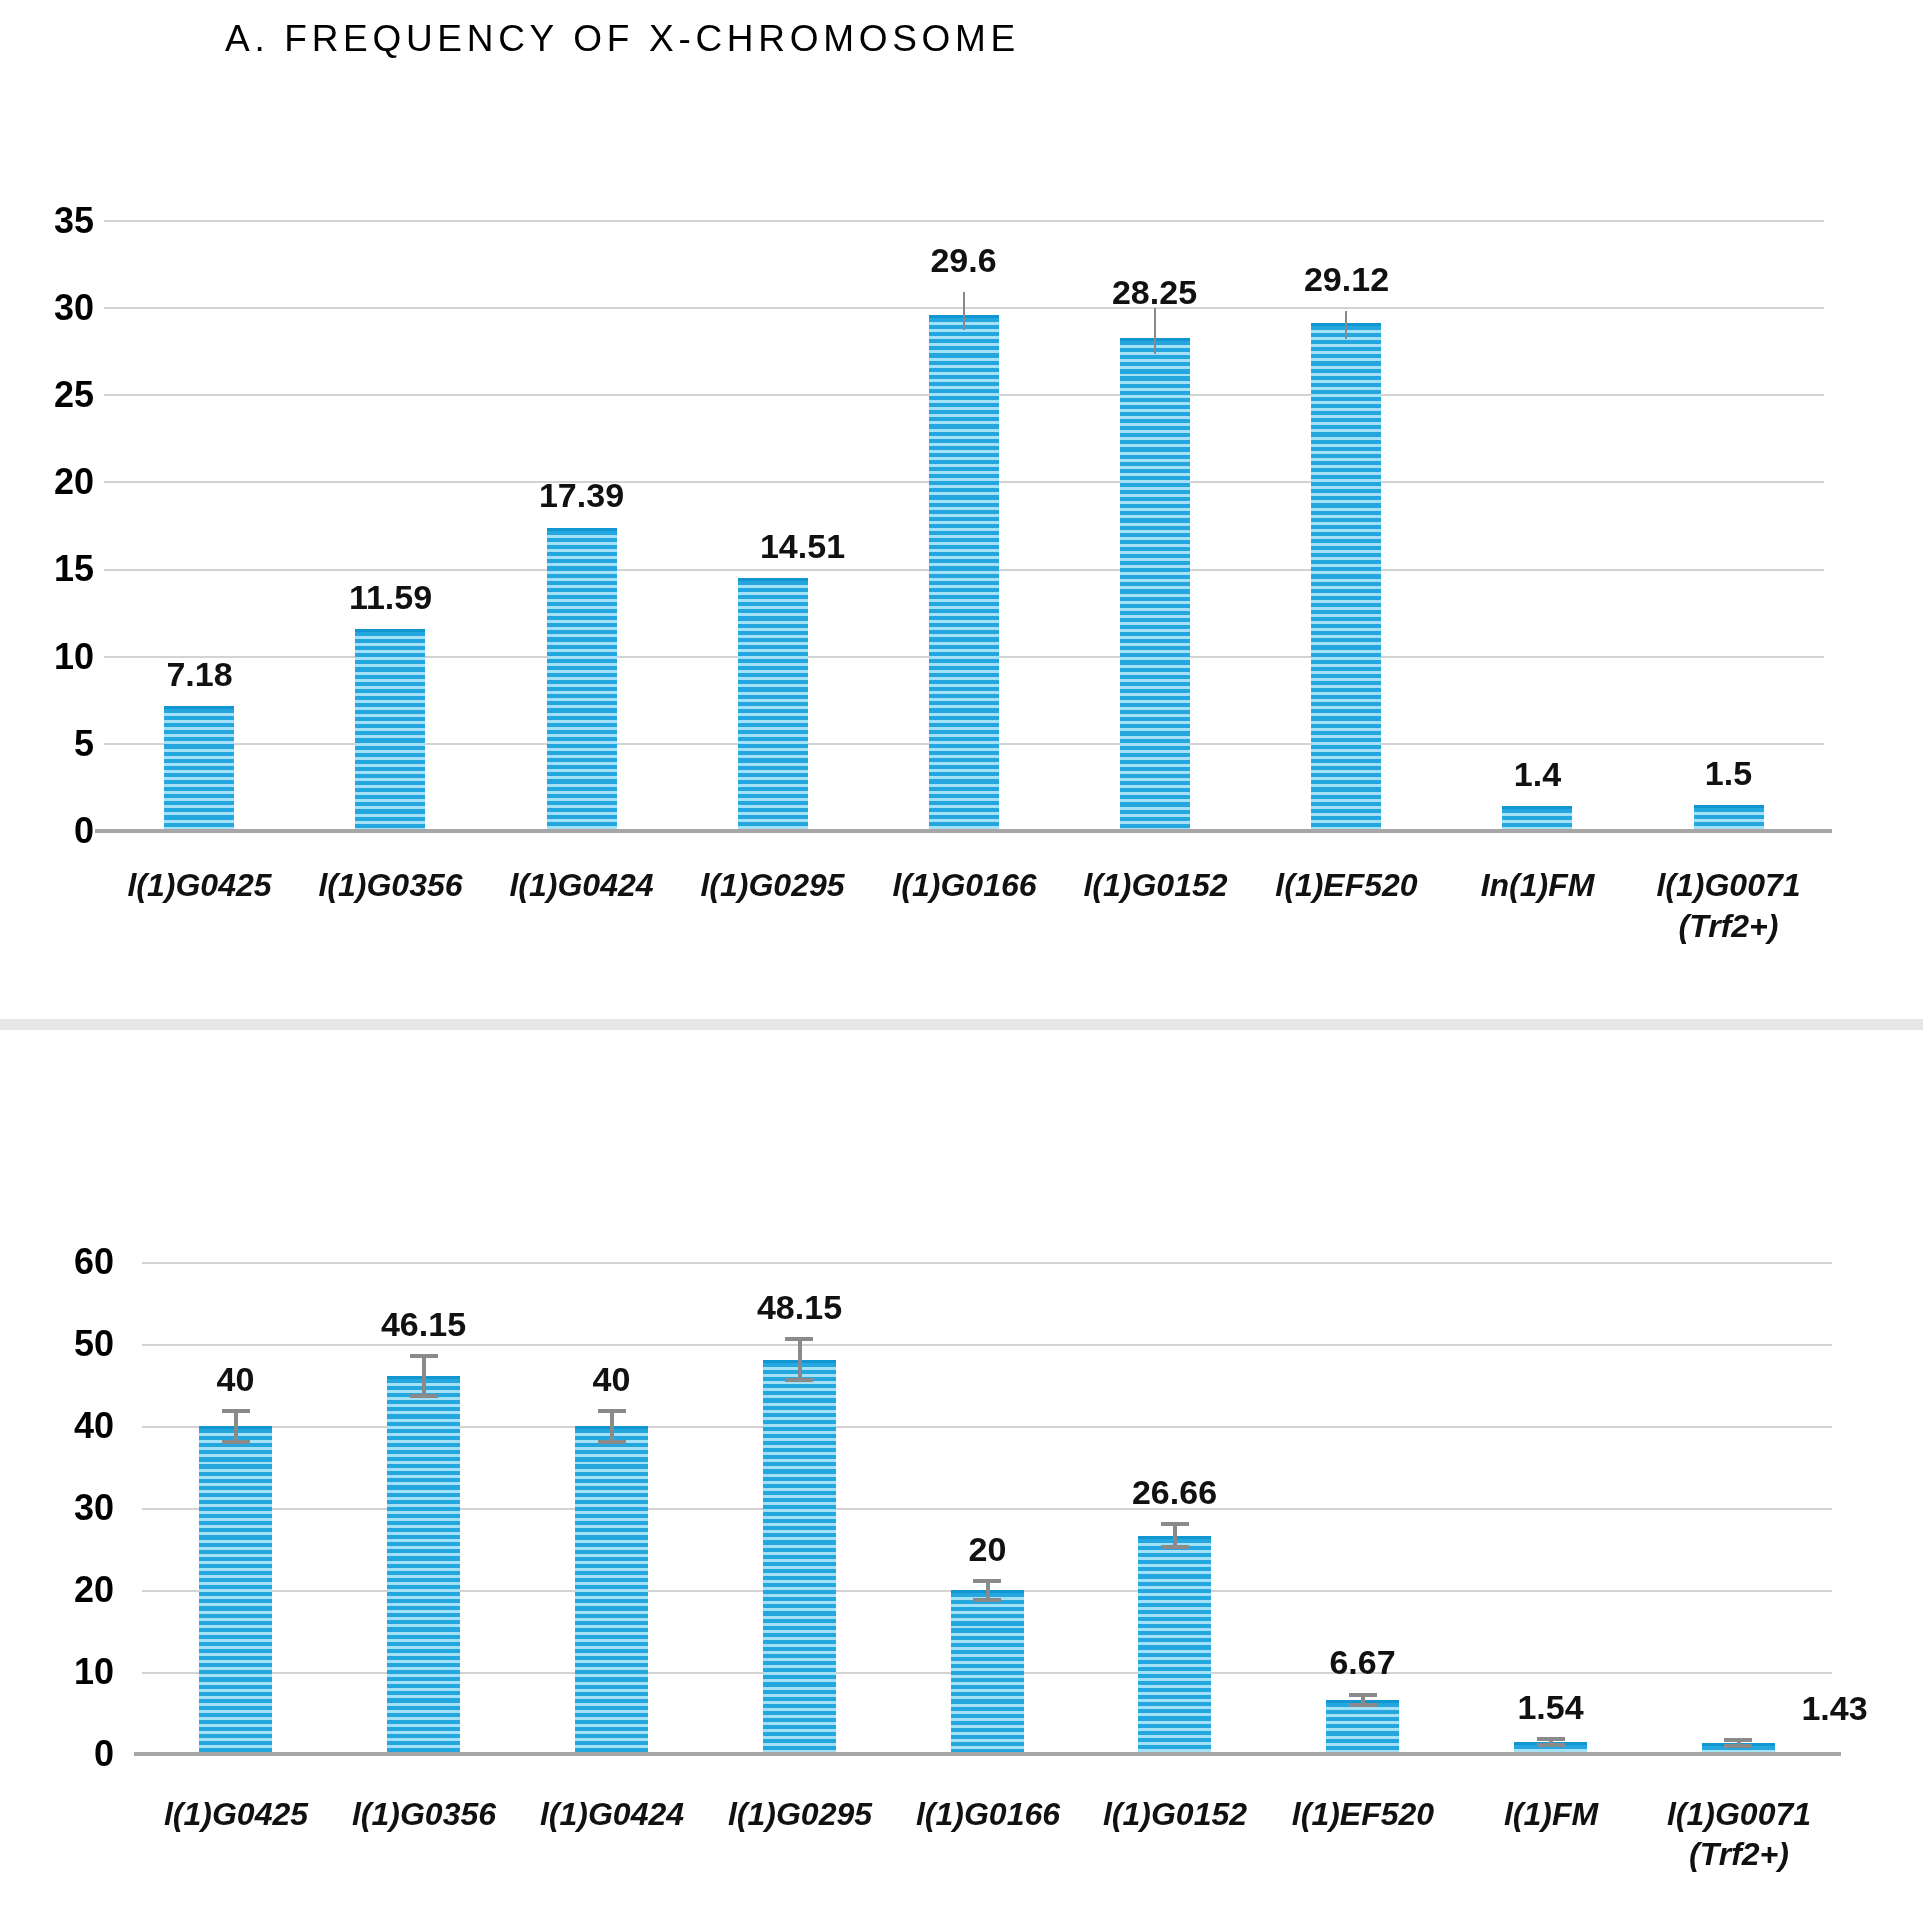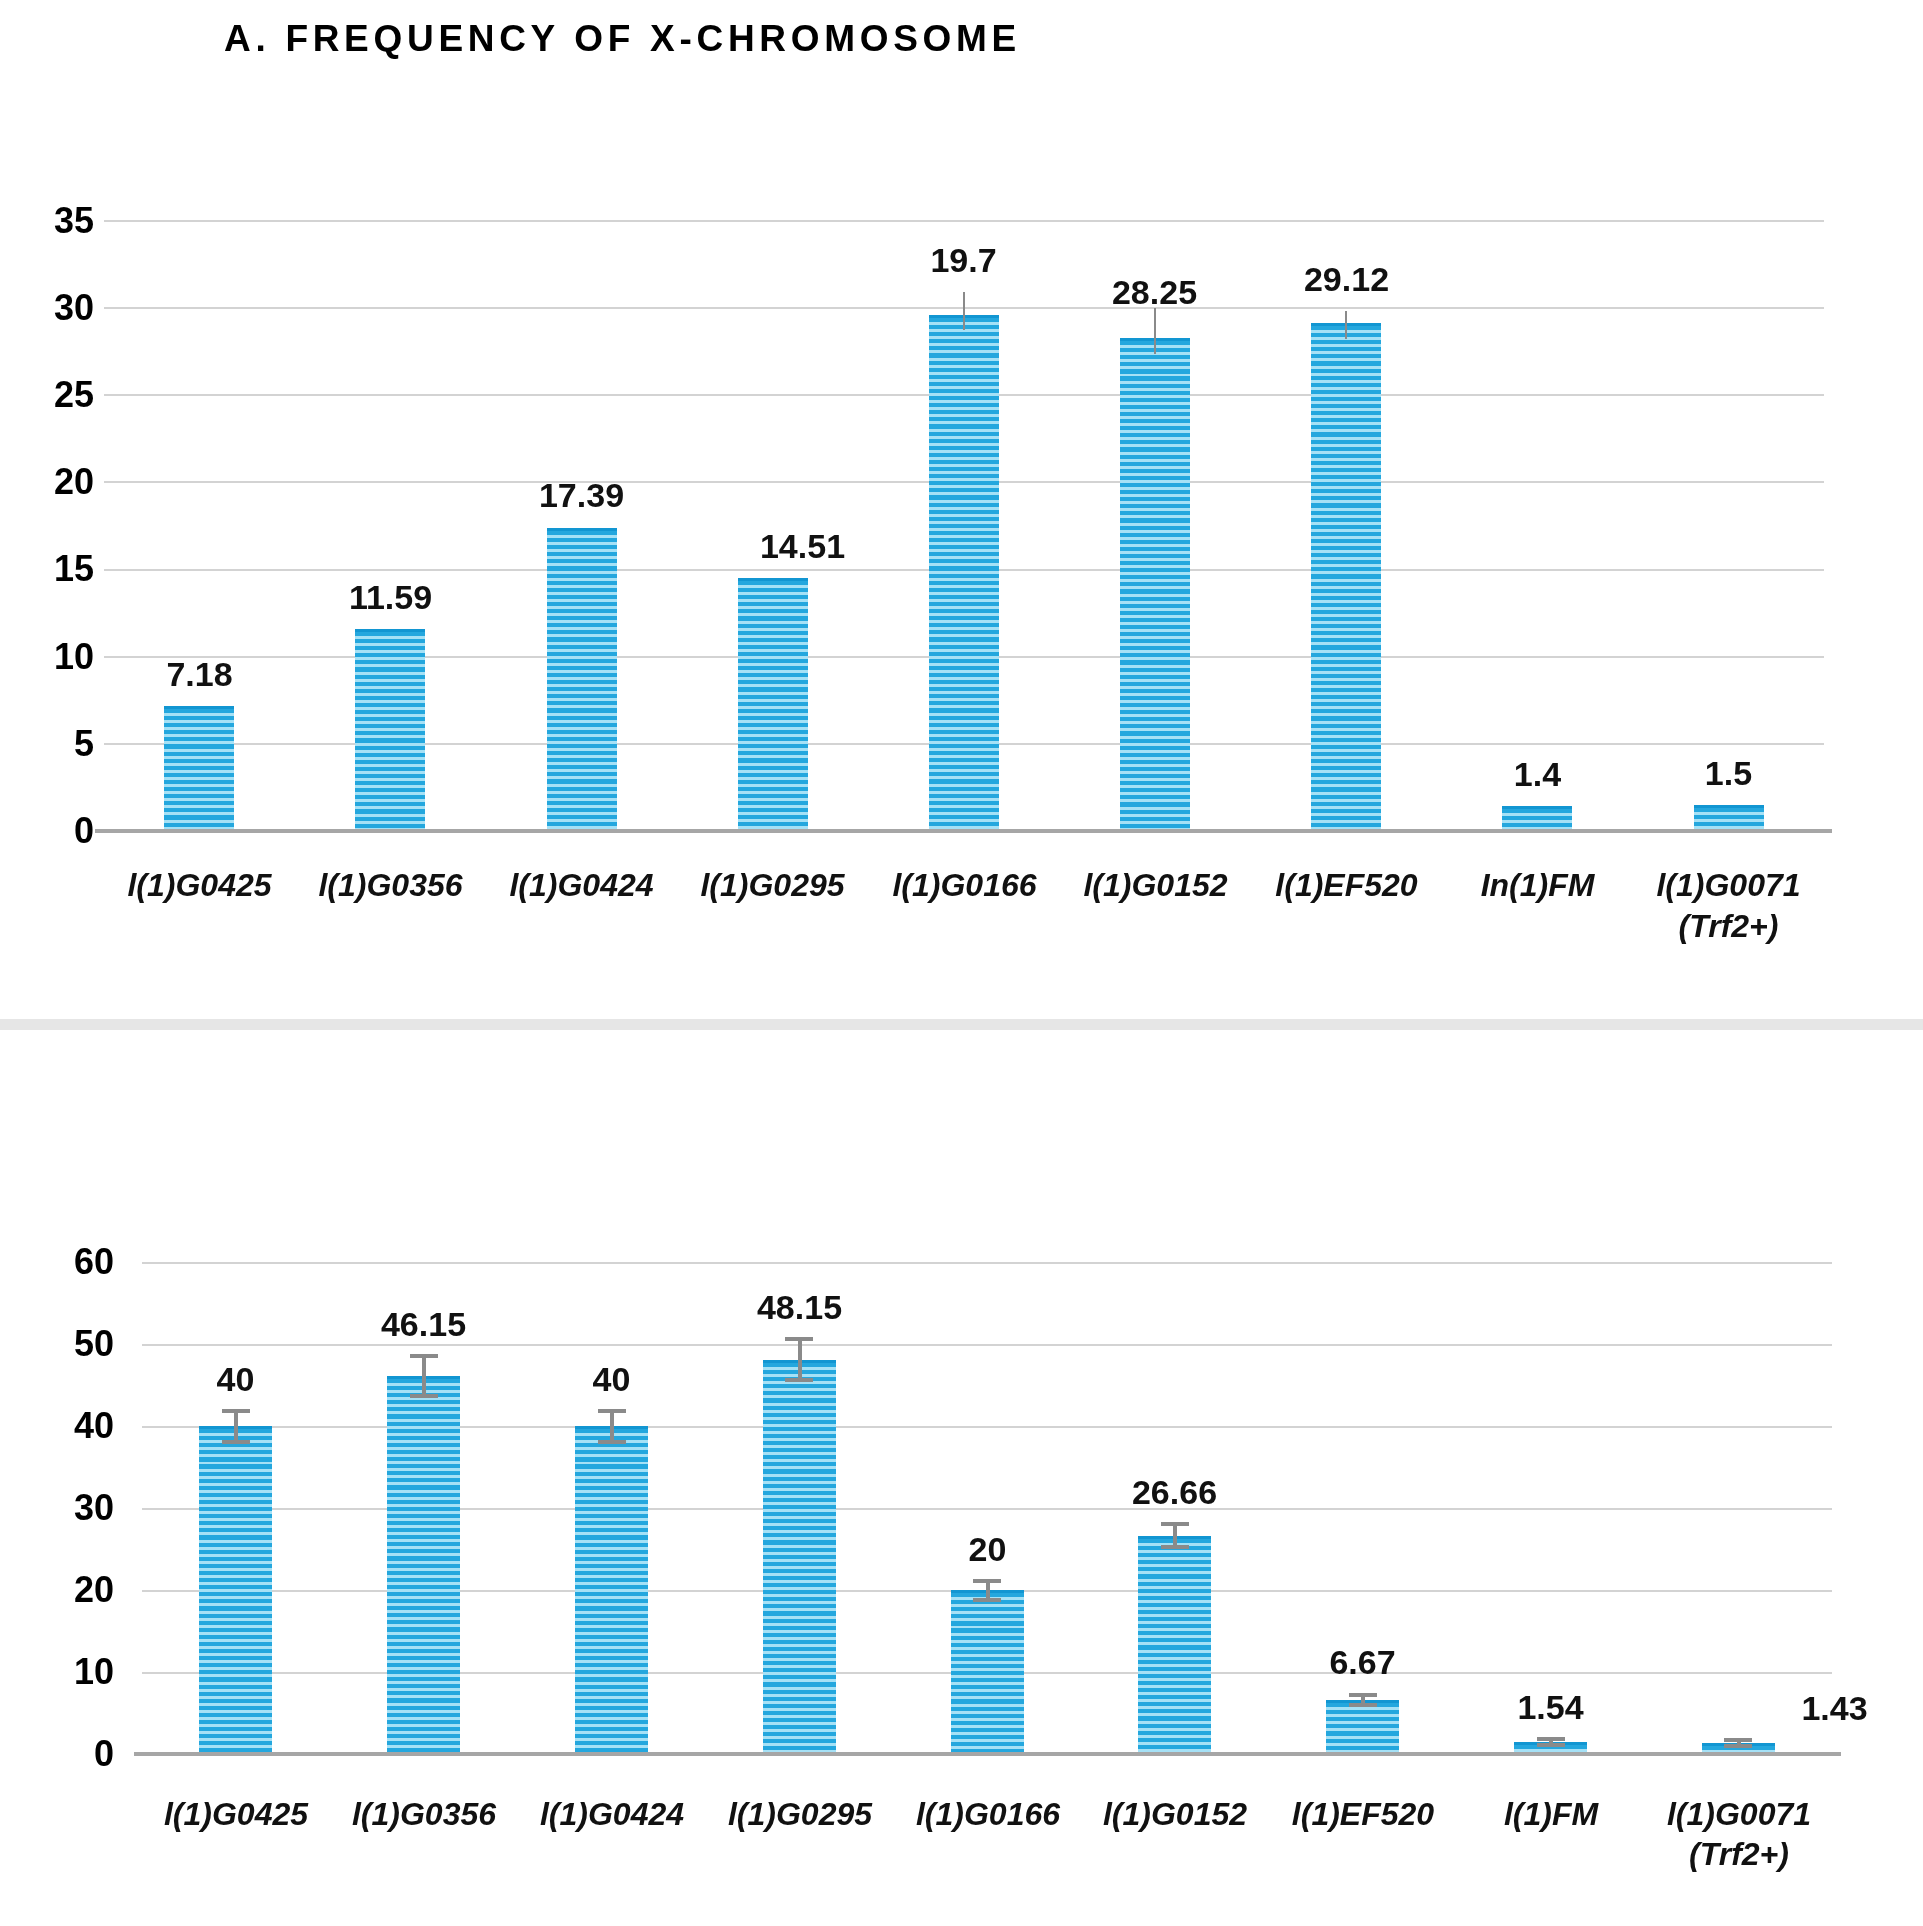--- a/index.html
+++ b/index.html
@@ -6,21 +6,21 @@
   body{
     position:relative;
     width:1924px;height:1926px;
     font-family:"Liberation Sans","DejaVu Sans",sans-serif;
     overflow:hidden;
   }
   .chart{position:absolute;inset:0;}
   .plot{position:absolute;inset:0;}
   .title{
     position:absolute;
-    font-weight:700;
+    font-weight:400;
     font-size:37px;
     letter-spacing:4.7px;
     line-height:57px;
     color:#000;
     white-space:nowrap;
   }
   .title-a{left:89px;top:9.5px;width:1067px;text-align:center;}
   .title-b{left:135px;top:1099px;width:1754px;text-align:left;}
   .gridline{position:absolute;height:1.8px;background:var(--grid);z-index:1;}
   .ytick{
@@ -79,21 +79,21 @@
         <div class="vlabel" style="left: 284px; top: 577px; width: 213px;">11.59</div>
         <div class="clabel" style="left: 283px; top: 866px; width: 215px;">l(1)G0356</div>
         <div class="bar" style="left: 547px; top: 528px; width: 70px; height: 303px;"></div>
         <div class="vlabel" style="left: 475px; top: 475px; width: 213px;">17.39</div>
         <div class="clabel" style="left: 474px; top: 866px; width: 215px;">l(1)G0424</div>
         <div class="bar" style="left: 738px; top: 578px; width: 70px; height: 253px;"></div>
         <div class="vlabel" style="left: 696px; top: 526px; width: 213px;">14.51</div>
         <div class="clabel" style="left: 665px; top: 866px; width: 215px;">l(1)G0295</div>
         <div class="bar" style="left: 929px; top: 315px; width: 70px; height: 516px;"></div>
         <div class="errline" style="left: 963px; top: 292px; width: 2.4px; height: 38px;"></div>
-        <div class="vlabel" style="left: 857px; top: 240px; width: 213px;">19.7</div>
+        <div class="vlabel" style="left: 857px; top: 240px; width: 213px;">29.6</div>
         <div class="clabel" style="left: 857px; top: 866px; width: 215px;">l(1)G0166</div>
         <div class="bar" style="left: 1120px; top: 338px; width: 70px; height: 493px;"></div>
         <div class="errline" style="left: 1154px; top: 308px; width: 2.4px; height: 46px;"></div>
         <div class="vlabel" style="left: 1048px; top: 272px; width: 213px; text-align: center;">28.25</div>
         <div class="clabel" style="left: 1048px; top: 866px; width: 215px;">l(1)G0152</div>
         <div class="bar" style="left: 1311px; top: 323px; width: 70px; height: 508px;"></div>
         <div class="errline" style="left: 1345px; top: 311px; width: 2.4px; height: 28px;"></div>
         <div class="vlabel" style="left: 1240px; top: 259px; width: 213px;">29.12</div>
         <div class="clabel" style="left: 1239px; top: 866px; width: 215px;">l(1)EF520</div>
         <div class="bar" style="left: 1502px; top: 806px; width: 70px; height: 24.4px;"></div>

